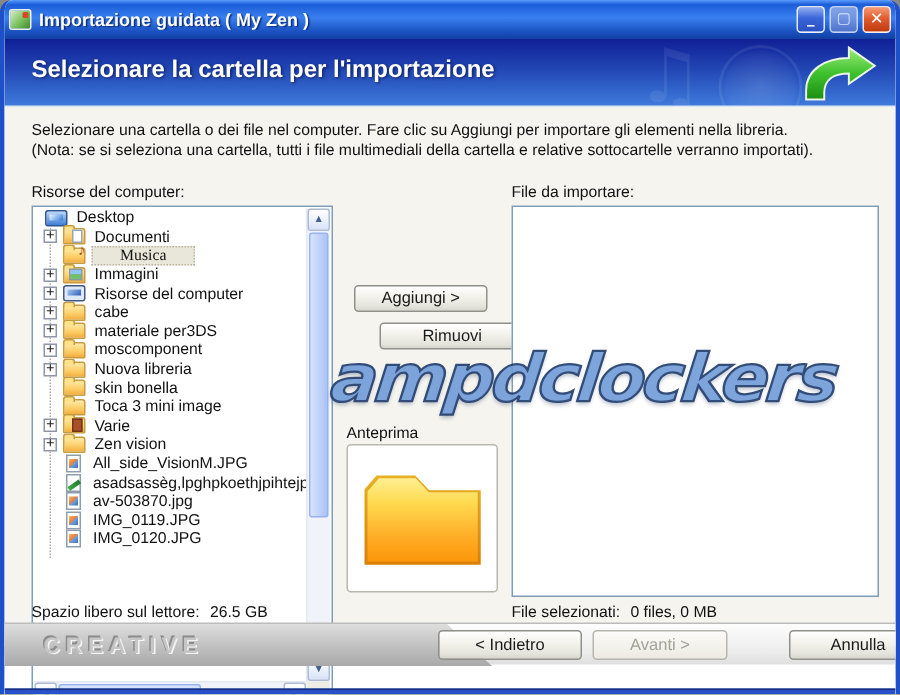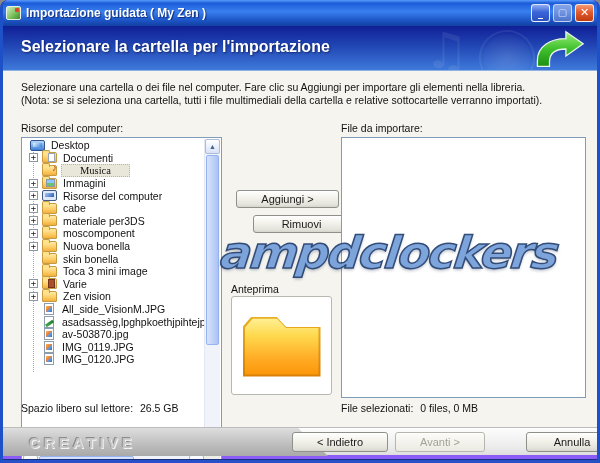--- a/index.html
+++ b/index.html
@@ -1,19 +1,19 @@
 <!DOCTYPE html>
 <html><head>
 <meta charset="utf-8">
 <style>
   html,body{margin:0;padding:0;background:#888;}
   *{box-sizing:border-box;}
   .window{
     width:600px;height:463px;position:relative;margin:0 auto;
-    background:#8b5cf6;border-left:3px solid #1e50c8;border-right:3px solid #1e50c8;
+    background:#ffffff;border-left:3px solid #1e50c8;border-right:3px solid #1e50c8;
     border-radius:8px 8px 0 0;overflow:hidden;
     font-family:"Liberation Sans",sans-serif;font-size:11px;color:#111;
   }
   
   .titlebar{position:absolute;left:-3px;top:0;right:-3px;height:26px;
     background:linear-gradient(180deg,#5a9bff 0%,#1b5cd8 12%,#3a80f0 45%,#1a50c0 82%,#12409f 100%);
     border-radius:8px 8px 0 0;display:flex;align-items:center;padding:0 6px;}
   .app-icon{width:15px;height:14px;border-radius:2px;margin-right:5px;flex:none;
     background:linear-gradient(135deg,#d8ecc8 0%,#7cc25e 55%,#3f8a2c 100%);
     border:1px solid #e9f2e2;position:relative;}
@@ -102,40 +102,40 @@
     background:linear-gradient(90deg,#d8e4fd 0%,#bdd0f8 60%,#aac2f4 100%);}
   .hthumb{position:absolute;left:16px;top:1px;height:13px;width:95px;border:1px solid #96b2ef;border-radius:2px;
     background:linear-gradient(180deg,#d8e4fd 0%,#bdd0f8 60%,#aac2f4 100%);}
   
   .listbox{position:absolute;left:338px;top:66px;width:245px;height:261px;background:#fff;border:1px solid #7f9db9;}
   
   .xpbtn{position:absolute;height:18px;border:1px solid #90908a;border-radius:3px;
     background:linear-gradient(180deg,#ffffff 0%,#f2f1ea 45%,#e4e3db 85%,#d6d5cc 100%);
     font-family:"Liberation Sans",sans-serif;font-size:11px;color:#1a1a1a;text-align:center;line-height:16px;cursor:default;
     box-shadow:inset 0 1px 0 rgba(255,255,255,.8);}
-  .btn-add{left:233px;top:119px;width:103px;text-align:center;}
+  .btn-add{left:233px;top:119px;width:89px;text-align:center;}
   .btn-remove{left:250px;top:144px;width:97px;}
   
   .previewbox{position:absolute;left:228px;top:225px;width:101px;height:99px;background:#fff;
     border:1px solid #b9b8ae;border-radius:3px;display:flex;align-items:center;justify-content:center;}
   .bigfolder{position:relative;width:78px;height:62px;}
   .bf-outer{position:absolute;left:0;top:0;right:0;bottom:0;
     background:linear-gradient(180deg,#e8b225 0%,#d97f06 100%);
     clip-path:polygon(0 100%,0 20%,11% 4%,44% 4%,56% 20%,100% 20%,100% 100%);}
   .bf-inner{position:absolute;left:2px;top:2px;right:2px;bottom:2px;
     background:linear-gradient(180deg,#fff29a 0%,#ffd94e 32%,#ffab25 72%,#fb9608 100%);
     clip-path:polygon(0 100%,0 20%,11% 4%,44% 4%,56% 20%,100% 20%,100% 100%);}
   
   .watermark{position:absolute;left:218px;top:156px;z-index:40;pointer-events:none;
     font-family:"DejaVu Sans",sans-serif;font-weight:bold;font-style:italic;
     font-size:44px;letter-spacing:-2px;color:#6f9bd8;-webkit-text-stroke:1.5px #1d3a6b;
     transform:scaleX(1.06) skewX(-6deg);transform-origin:left center;opacity:.9;
     text-shadow:0 2px 3px rgba(20,40,80,.35);white-space:nowrap;}
   
-  .footer{position:absolute;left:0;right:0;bottom:8px;height:28px;
+  .footer{position:absolute;left:0;right:0;bottom:20px;height:28px;
     background:linear-gradient(180deg,#fdfdfd 0%,#ececec 70%,#dedede 100%);border-top:1px solid #bcbcbc;}
   .creative{position:absolute;left:0;top:0;height:28px;width:325px;
     background:linear-gradient(180deg,#dedede 0%,#bdbdbd 60%,#a9a9a9 100%);
     clip-path:polygon(0 0,295px 0,325px 100%,0 100%);}
   .creative-text{position:absolute;left:26px;top:6px;font-size:15px;font-weight:bold;letter-spacing:4px;
     color:#c6c6c6;text-shadow:1px 1px 0 #f4f4f4,-1px -1px 0 #8c8c8c;font-family:"Liberation Sans",sans-serif;}
   .fbtn{position:absolute;top:4px;height:20px;line-height:18px;}
   .btn-back{left:289px;width:96px;}
   .btn-next{left:392px;width:90px;color:#a2a29a;border-color:#b6b6ae;
     background:linear-gradient(180deg,#fbfbf8,#eceae2);}
@@ -226,21 +226,21 @@
 
   <div class="trow">
     <span class="expand">+</span>
     <span class="ticon i-folder-icon"></span>
     <span class="tlabel">moscomponent</span>
   </div>
 
   <div class="trow">
     <span class="expand">+</span>
     <span class="ticon i-folder-icon"></span>
-    <span class="tlabel">Nuova bonella</span>
+    <span class="tlabel">Nuova libreria</span>
   </div>
 
 
   <div class="trow">
     <span class="expand ghost"></span>
     <span class="ticon i-folder-icon"></span>
     <span class="tlabel">skin bonella</span>
   </div>
 
   <div class="trow">

